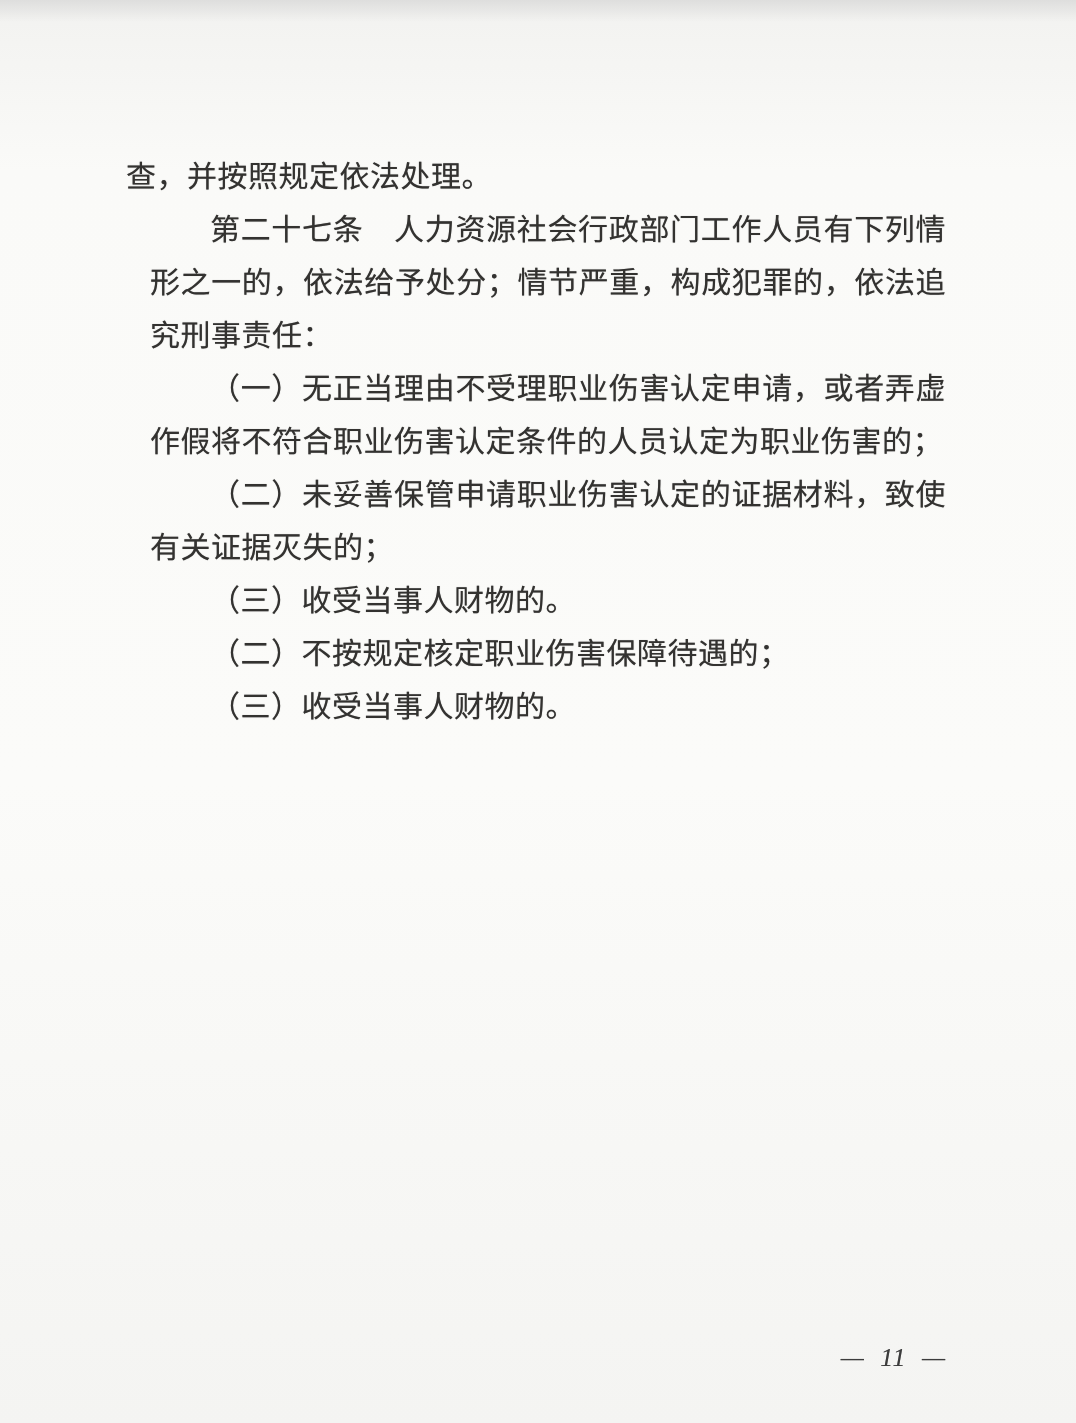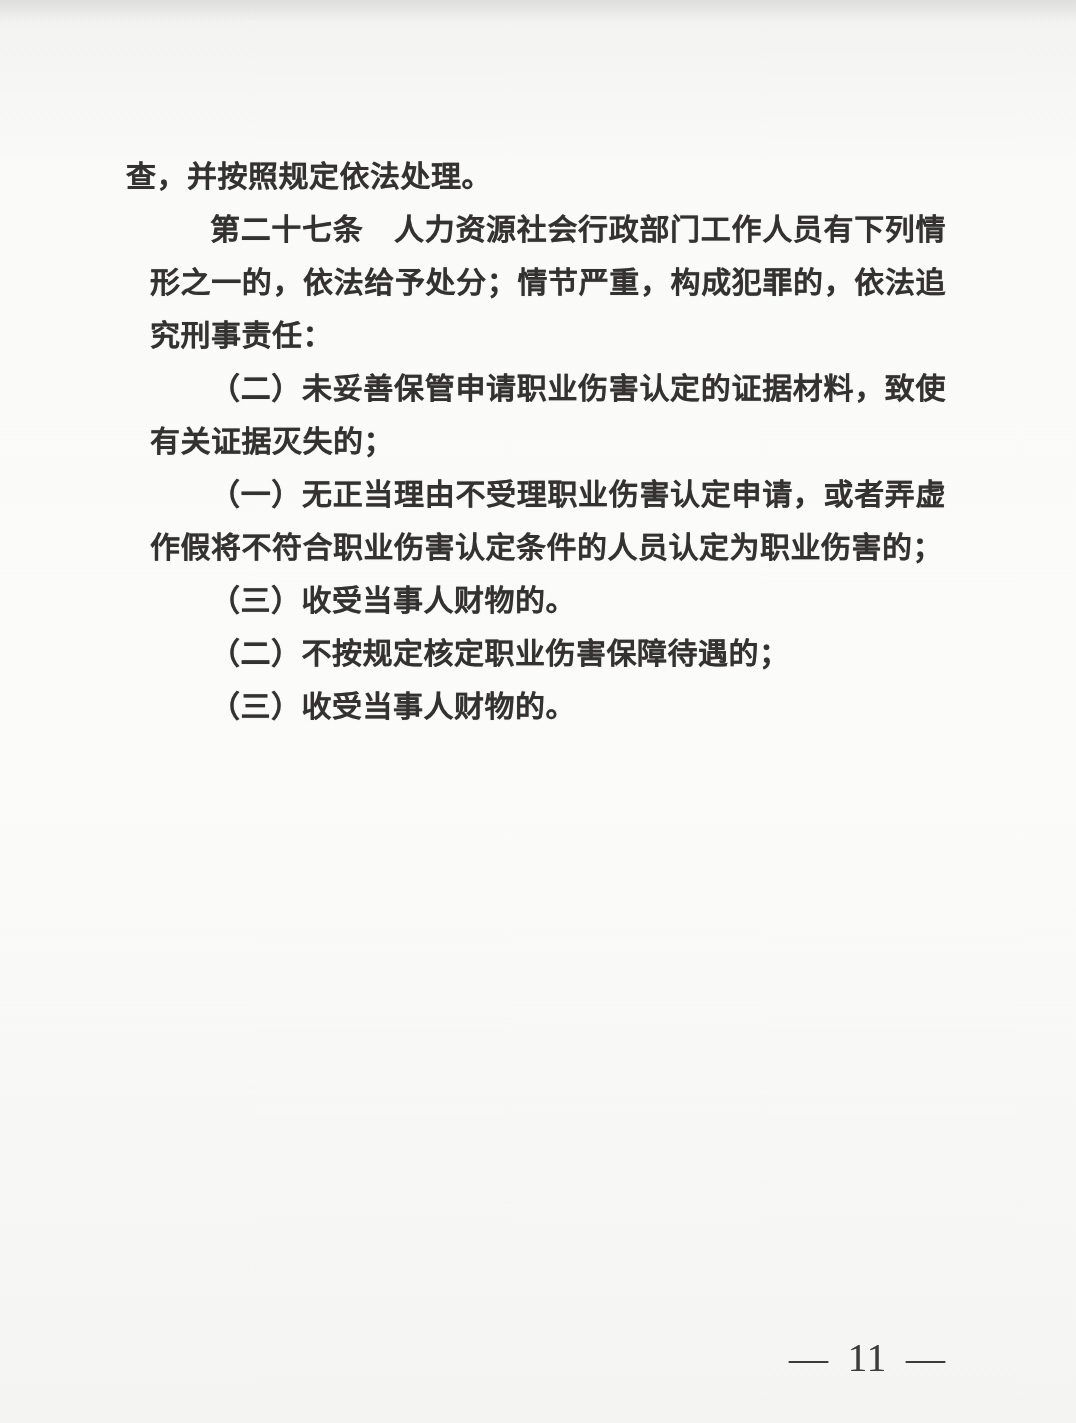--- a/index.html
+++ b/index.html
@@ -20,57 +20,57 @@
     inset: 0;
     background:
       linear-gradient(180deg, #dededd 0px, rgba(222,222,221,0) 22px),
       linear-gradient(180deg, #f2f2f0 0%, #fafaf8 12%, #fbfbf9 55%, #f4f4f2 100%);
   }
   .doc-body {
     position: absolute;
     top: 150px;
     left: 126px;
     width: 820px;
-    font-weight: bold;
   }
   .para {
     margin: 0;
     font-size: 30px;
     line-height: 53px;
     color: #333230;
     text-align: justify;
     text-justify: inter-ideograph;
     letter-spacing: 0.5px;
     text-shadow: 0 0 0.7px rgba(50,50,50,0.55);
     word-break: break-all;
   }
   .para.ind {
     text-indent: 2em;
     margin-left: 24px;
   }
   .page-number {
     position: absolute;
     top: 1338px;
     right: 130px;
-    font-size: 39px;
+    font-size: 26px;
     line-height: 40px;
     color: #3c3c3c;
     letter-spacing: 1px;
     word-spacing: 8px;
     text-shadow: 0 0 0.6px rgba(60,60,60,0.5);
+    font-style: italic;
   }
 </style>
 </head>
 <body>
 
 <div class="page">
   <div class="doc-body">
     <p class="para cont">查，并按照规定依法处理。</p>
     <p class="para ind">第二十七条　人力资源社会行政部门工作人员有下列情形之一的，依法给予处分；情节严重，构成犯罪的，依法追究刑事责任：</p>
+    <p class="para ind">（一）无正当理由不受理职业伤害认定申请，或者弄虚作假将不符合职业伤害认定条件的人员认定为职业伤害的；</p>
     <p class="para ind">（二）未妥善保管申请职业伤害认定的证据材料，致使有关证据灭失的；</p>
-    <p class="para ind">（一）无正当理由不受理职业伤害认定申请，或者弄虚作假将不符合职业伤害认定条件的人员认定为职业伤害的；</p>
     <p class="para ind">（三）收受当事人财物的。</p>
     <p class="para ind">（二）不按规定核定职业伤害保障待遇的；</p>
     <p class="para ind">（三）收受当事人财物的。</p>
   </div>
 
   <div class="page-number">— 11 —</div>
 </div>
 
 </body></html>

